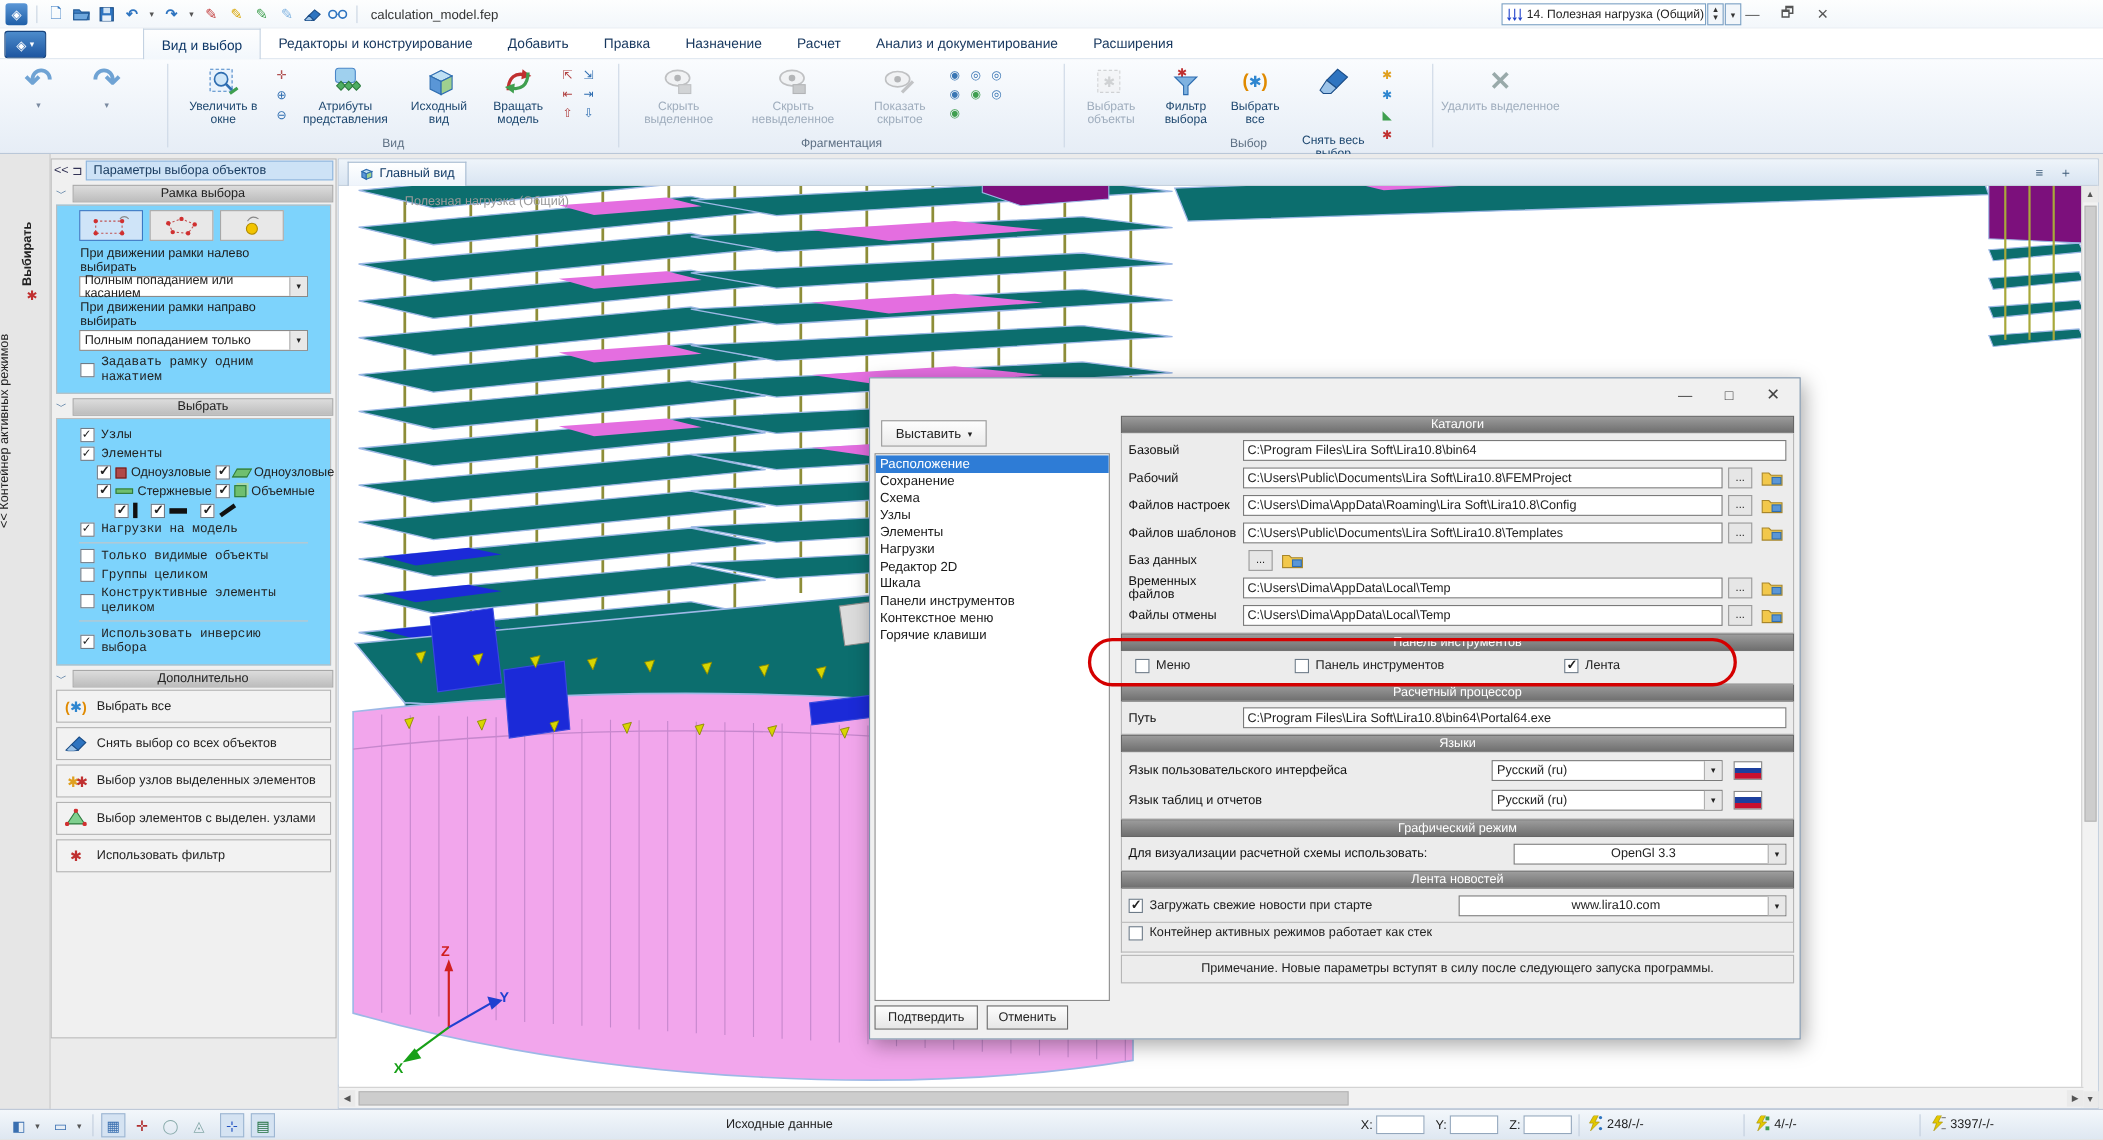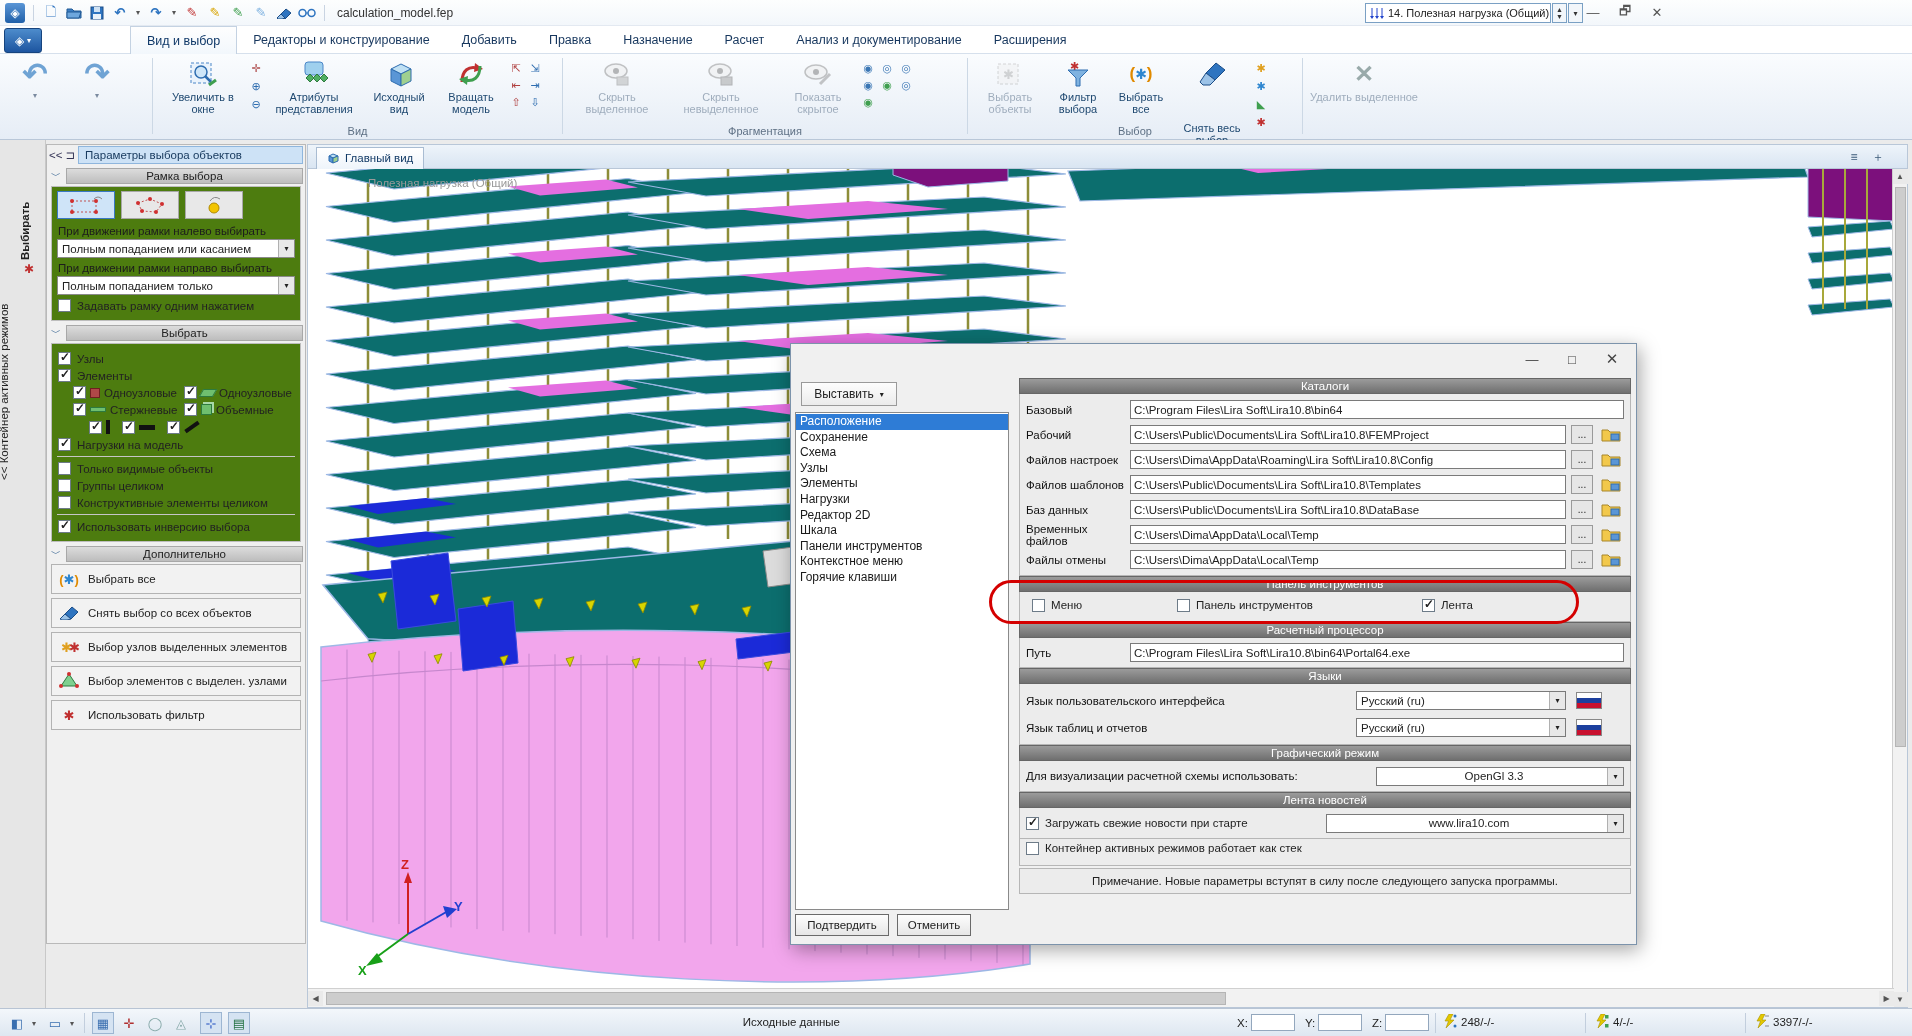--- a/index.html
+++ b/index.html
@@ -45,28 +45,28 @@
   .vstrips{position:absolute;left:0;top:0;width:46px;height:868px;background:#e6e6e6;border-right:1px solid #c8c8c8;}
   .vtab{position:absolute;writing-mode:vertical-rl;transform:rotate(180deg);font-size:11.5px;color:#222;white-space:nowrap;}
   .vtab.bold{font-weight:bold;}
   
   .lpanel{position:absolute;left:46px;top:4px;width:260px;height:800px;background:#f0f0f0;border:1px solid #b9b9b9;font-size:11.5px;}
   .lphead{display:flex;align-items:center;height:20px;gap:3px;padding:0 2px;}
   .lptitle{flex:1;background:#cde2f6;border:1px solid #8fb6dd;height:18px;display:flex;align-items:center;padding-left:6px;color:#1a3c60;}
   .sechead{display:flex;align-items:center;margin:3px 2px 2px 2px;gap:3px;}
   .sechead .chev{color:#2e5e8e;font-size:10px;width:14px;text-align:center;}
   .secbar{flex:1;background:linear-gradient(#dcdcdc,#bdbdbd);border:1px solid #a8a8a8;height:16px;display:flex;align-items:center;justify-content:center;color:#222;}
-  .box{border:1px solid #bdbdbd;margin:0 4px 4px 4px;padding:4px 5px;background:#4d7c0f;}
+  .box{border:1px solid #bdbdbd;margin:0 4px 4px 4px;padding:4px 20px;background:#7dd3fc;}
   .modebtns{display:flex;gap:6px;margin-bottom:6px;}
   .modebtn{width:58px;height:28px;background:#e8e8e8;border:1px solid #a8a8a8;display:flex;align-items:center;justify-content:center;}
   .modebtn.active{background:#cfe4f8;border:1px solid #3a78c4;}
   .plabel{margin:4px 1px 2px 1px;color:#1c1c1c;}
   .pselect{height:19px;background:#fff;border:1px solid #8a8a8a;display:flex;align-items:center;justify-content:space-between;padding-left:4px;margin-bottom:2px;}
   .psdrop{width:16px;height:17px;background:#e8e8e8;border-left:1px solid #b0b0b0;display:flex;align-items:center;justify-content:center;}
-  .cbrow{display:flex;align-items:center;gap:6px;margin:4px 1px;}
+  .cbrow{display:flex;align-items:center;gap:6px;margin:4px 1px;font-family:Liberation Mono, monospace;}
   .cb{width:13px;height:13px;background:#fff;border:1px solid #6d7b88;position:relative;flex:none;}
   .cb.checked::after{content:"✓";position:absolute;left:1px;top:-3px;font-size:12px;font-weight:bold;color:#222;}
   .subrow{display:flex;align-items:center;gap:4px;margin:4px 0 4px 16px;}
   .icoform{display:inline-block;flex:none;}
   .divline{height:1px;background:#c6c6c6;margin:5px 0;}
   .abtn{display:flex;align-items:center;gap:8px;border:1px solid #b3b3b3;background:#f2f2f2;margin:0 4px 4px 4px;height:30px;padding:0 6px;}
   .abtn .aico{width:22px;text-align:center;font-size:13px;flex:none;}
   
   .viewport{position:absolute;left:307px;top:4px;width:1601px;height:864px;background:#fff;border:1px solid #b9c7d8;}
   .vptabs{position:absolute;left:0;top:0;width:100%;height:24px;background:linear-gradient(#eef4fa,#d9e5f2);border-bottom:1px solid #b9c7d8;display:flex;align-items:center;}
@@ -753,21 +753,20 @@
             <span class="dots">...</span>
             <span class="foldbtn">
                 <svg width="20" height="15">
                   <path d="M1 3 h6 l2 2 h10 v9 h-18 z" fill="#f2c84b" stroke="#a8862a"></path>
                   <rect x="10" y="7" width="8" height="6" fill="#5a96d6" stroke="#2e6db0"></rect>
                 </svg>
               </span>
           </div>
           <div class="crow">
             <span class="clabel">Баз данных</span>
-            <span class="cinput">C:\Users\Public\Documents\Lira Soft\Lira10.8\DataBase</span>
             <span class="dots">...</span>
             <span class="foldbtn">
                 <svg width="20" height="15">
                   <path d="M1 3 h6 l2 2 h10 v9 h-18 z" fill="#f2c84b" stroke="#a8862a"></path>
                   <rect x="10" y="7" width="8" height="6" fill="#5a96d6" stroke="#2e6db0"></rect>
                 </svg>
               </span>
           </div>
           <div class="crow">
             <span class="clabel">Временных файлов</span>
@@ -885,21 +884,21 @@
     <span class="sico" style="left:44px;">▭</span>
     <span class="sico" style="left:66px;width:12px;font-size:8px;color:#555;">▾</span>
     <span class="ssep" style="left:84px;"></span>
     <span class="sico pressed" style="left:92px;">▦</span>
     <span class="sico" style="left:118px;color:#b03030;">✛</span>
     <span class="sico" style="left:144px;color:#8aa;">◯</span>
     <span class="sico" style="left:170px;color:#8aa;">◬</span>
     <span class="sico pressed" style="left:200px;color:#2050c0;">⊹</span>
     <span class="sico pressed" style="left:228px;color:#207040;">▤</span>
 
-    <div class="abs" style="left:660px;top:7px;width:180px;text-align:right;">Исходные данные</div>
+    <div class="abs" style="left:660px;top:7px;width:180px;text-align:left;">Исходные данные</div>
 
     <div class="coordbox" style="left:1237px;">
         <span>X:</span>
         <span class="cfield"></span>
       </div>
     <div class="coordbox" style="left:1305px;">
         <span>Y:</span>
         <span class="cfield"></span>
       </div>
     <div class="coordbox" style="left:1372px;">

